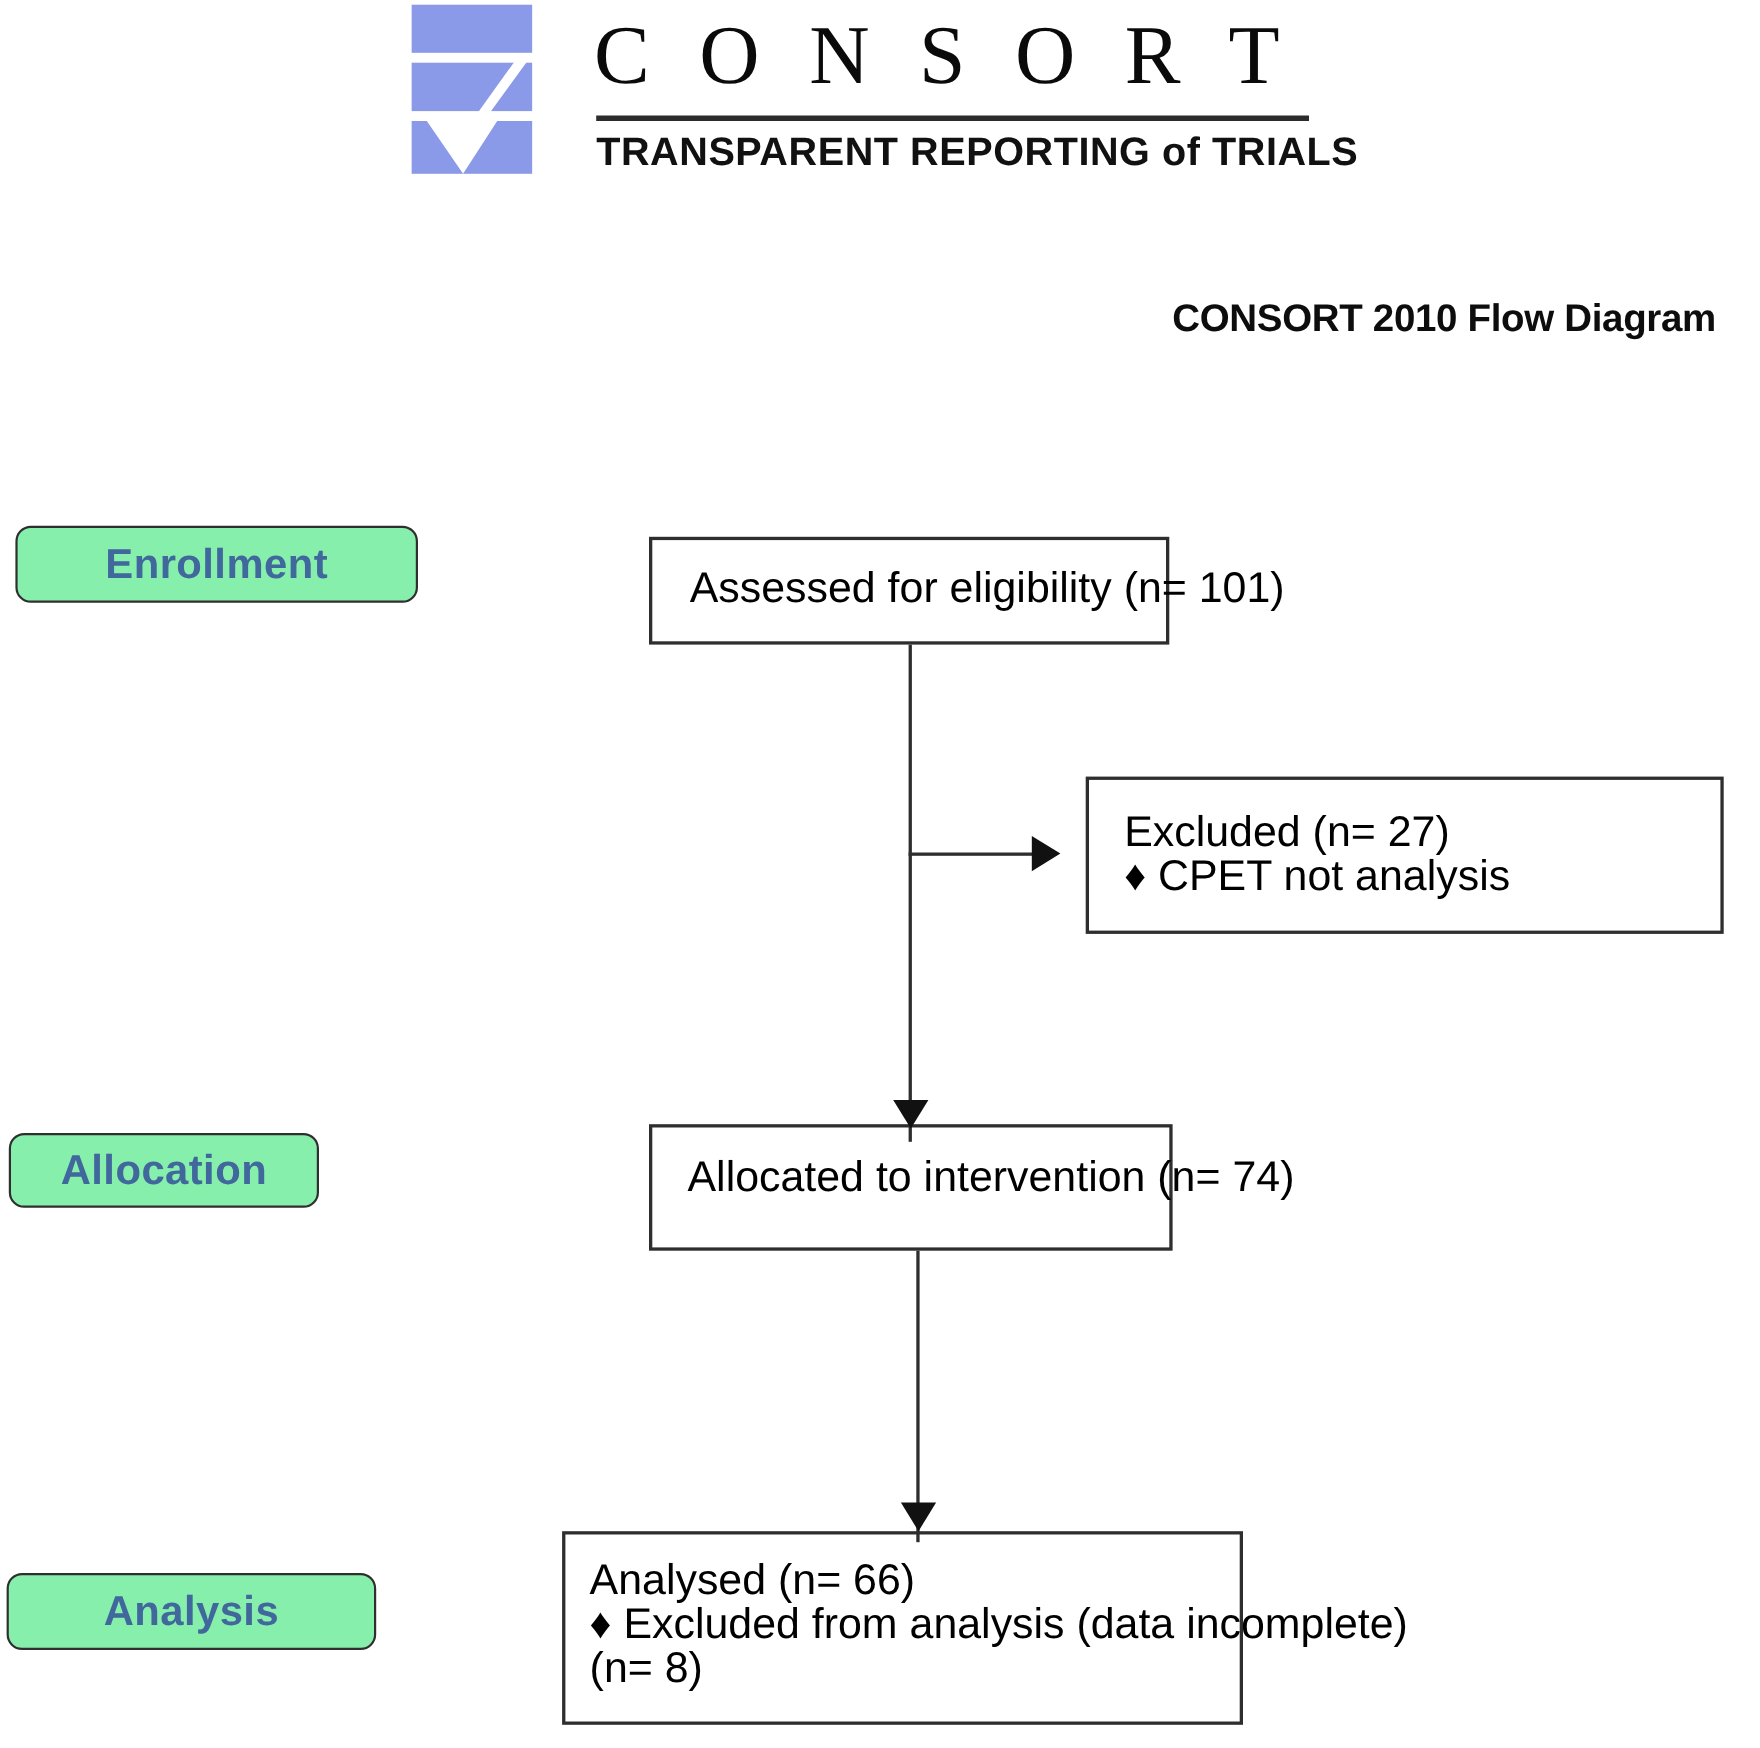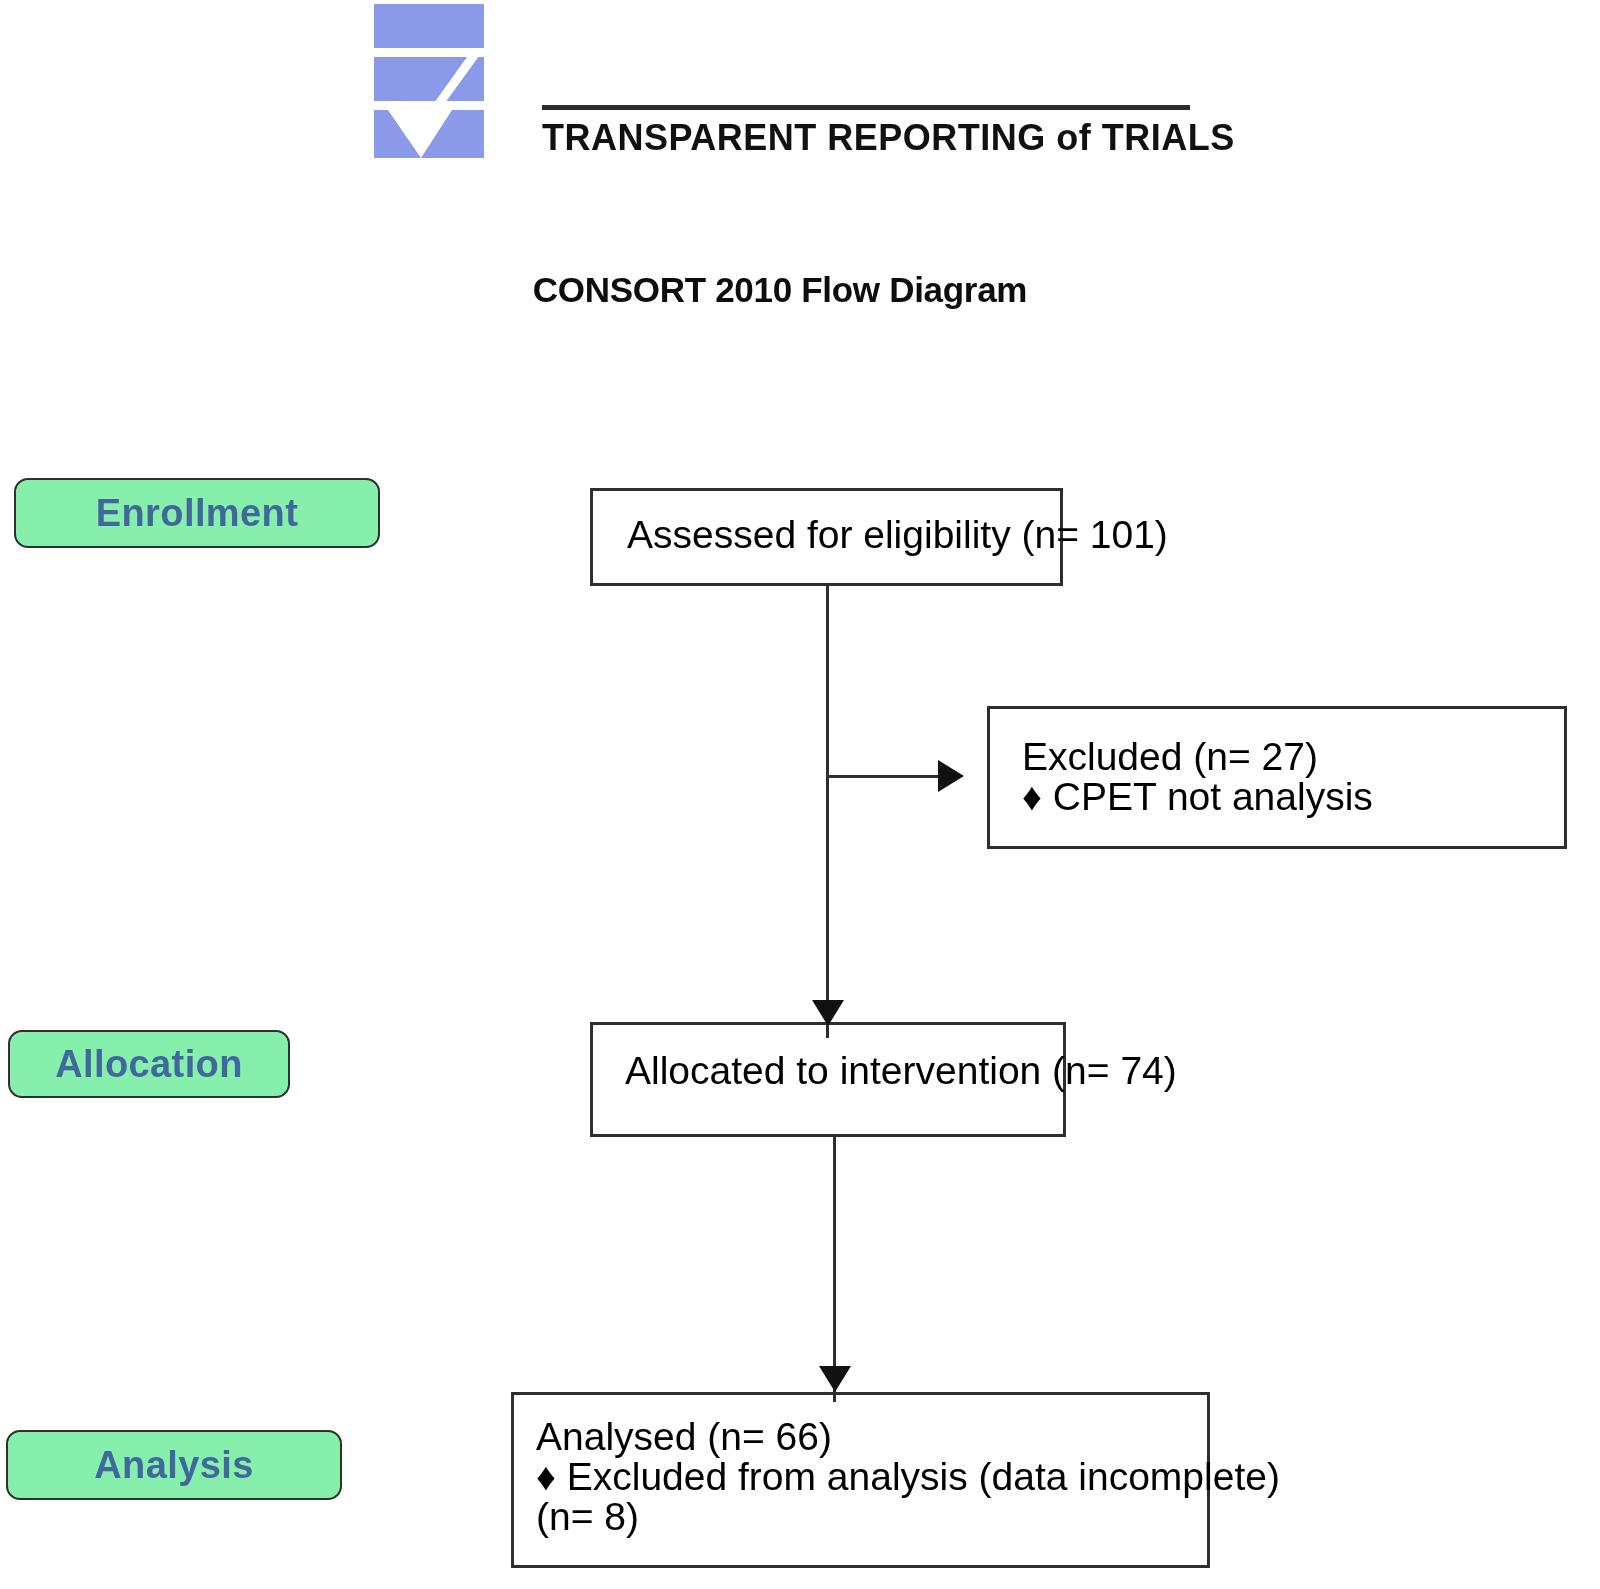--- a/index.html
+++ b/index.html
@@ -69,21 +69,21 @@
     white-space: nowrap;
     line-height: 44px;
   }
 
   
   .diagram-title {
     position: absolute;
     left: 0;
     top: 270px;
     width: 1560px;
-    text-align: center;
+    text-align: right;
     font-size: 35px;
     font-weight: bold;
     color: #0d0d0d;
     letter-spacing: -0.3px;
   }
 
   
   .stage-label {
     position: absolute;
     background: #86efac;
@@ -126,21 +126,21 @@
   }
   #box-excluded {
     left: 987px; top: 706px; width: 580px; height: 143px;
     padding: 28px 0 0 32px;
   }
   #box-allocated {
     left: 590px; top: 1022px; width: 476px; height: 115px;
     padding: 26px 0 0 32px;
   }
   #box-analysed {
-    left: 511px; top: 1392px; width: 699px; height: 176px;
+    left: 511px; top: 1392px; width: 619px; height: 176px;
     padding: 22px 0 0 22px;
   }
 
   
   .conn-v {
     position: absolute;
     width: 3px;
     background: #2e2e2e;
   }
   .conn-h {
@@ -180,20 +180,21 @@
 
     <svg class="logo-mark" viewBox="0 0 110 158" xmlns="http://www.w3.org/2000/svg">
       <rect x="0" y="0" width="110" height="44" fill="#8a9ae8"></rect>
       <rect x="0" y="53" width="110" height="44" fill="#8a9ae8"></rect>
       <rect x="0" y="106" width="110" height="48" fill="#8a9ae8"></rect>
       <path d="M108 48 L47 132 L14 99 L24 99 L48 123 L98 48 Z" fill="#ffffff"></path>
       <path d="M14 106 L78 106 L47 154 Z" fill="#ffffff"></path>
       <path d="M103 50 L45 131 L40 127 L98 46 Z" fill="#ffffff"></path>
     </svg>
 
+    <div class="logo-word">C O N S O R T</div>
     <div class="logo-rule"></div>
     <div class="logo-tagline">TRANSPARENT REPORTING of TRIALS</div>
   </div>
 
   <div class="diagram-title">CONSORT 2010 Flow Diagram</div>
 
   <div class="stage-label" id="stage-enrollment">
     <span>Enrollment</span>
   </div>
 

